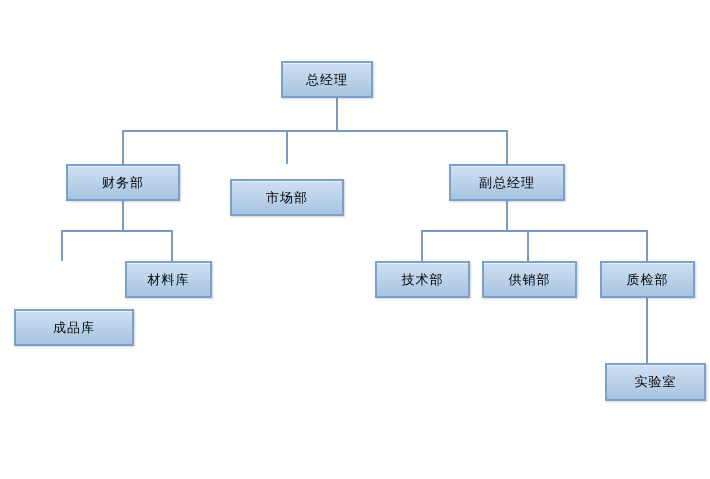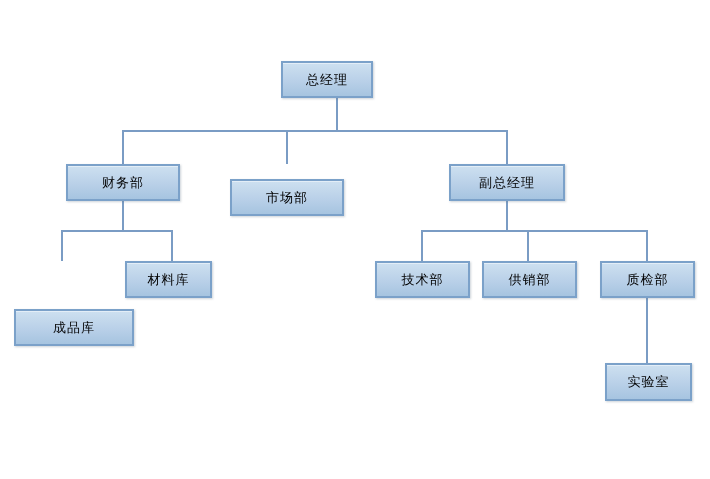--- a/index.html
+++ b/index.html
@@ -102,17 +102,17 @@
   </div>
 
   <div class="node" style="left:482px; top:261px; width:95px;  height:37px;">
     <span>供销部</span>
   </div>
 
   <div class="node" style="left:600px; top:261px; width:95px;  height:37px;">
     <span>质检部</span>
   </div>
 
-  <div class="node" style="left:605px; top:363px; width:87px;  height:38px;text-align:right;">
+  <div class="node" style="left:605px; top:363px; width:101px;  height:38px;text-align:right;">
     <span>实验室</span>
   </div>
 
 </div>
 
 </body></html>

